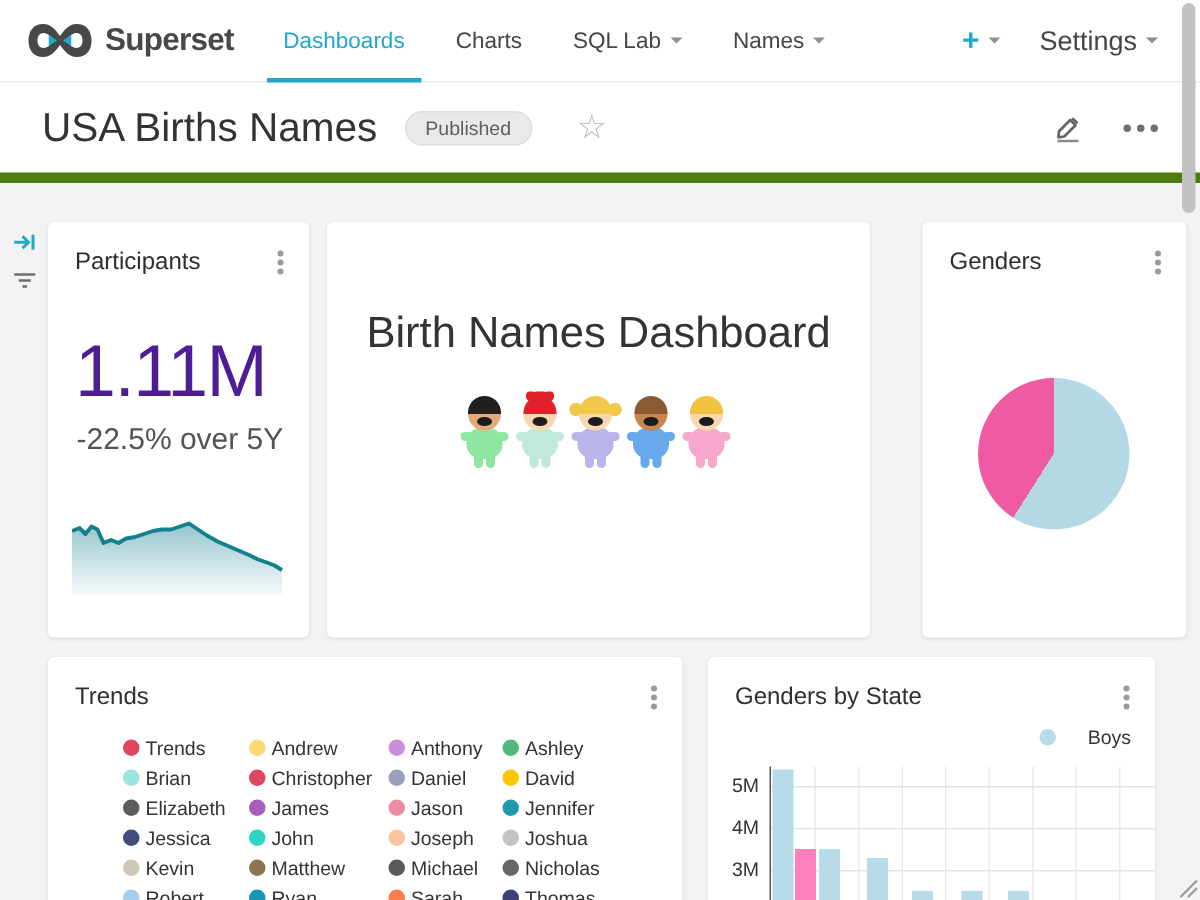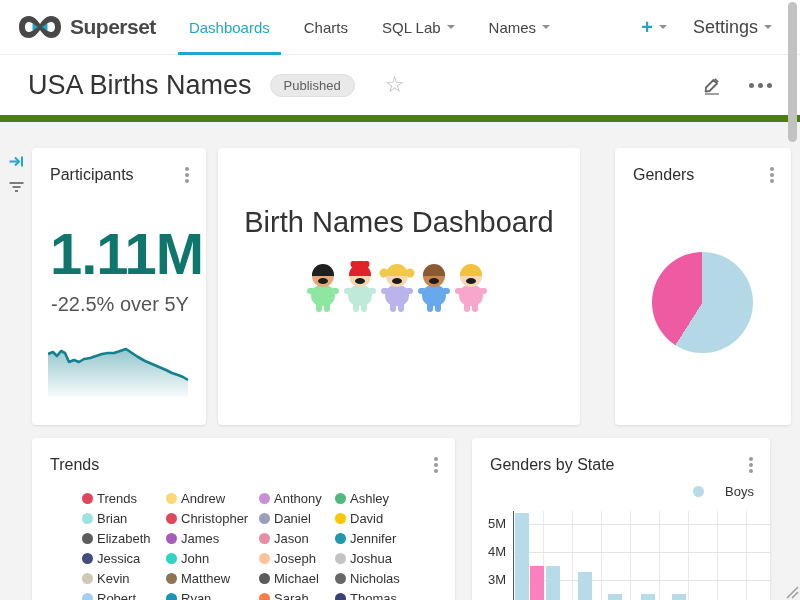--- a/index.html
+++ b/index.html
@@ -62,21 +62,21 @@
   .card {
     position:absolute; background:#fff; border-radius:4px;
     box-shadow:0 1px 3px rgba(0,0,0,0.10); overflow:hidden;
   }
   .card-hd { display:flex; justify-content:space-between; align-items:center; padding:16px 14px 0 18px; }
   .card-title { font-size:16px; font-weight:500; color:#2e2e2e; }
   .kebab { display:flex; flex-direction:column; gap:2px; padding:3px; cursor:pointer; }
   .kebab i { width:4px; height:4px; border-radius:50%; background:#9a9a9a; }
 
   #card-participants { left:32px; top:148px; width:174px; height:277px; }
-  .big-number { margin:34px 0 0 18px; font-size:58px; font-weight:700; color:#0f766e; letter-spacing:-1px; }
+  .big-number { margin:34px 0 0 18px; font-size:49px; font-weight:400; color:#4c1d95; letter-spacing:-1px; }
   .subheader { margin:6px 0 0 19px; font-size:20px; color:#545454; }
   .sparkline { position:absolute; left:16px; bottom:28px; }
 
   #card-markdown { left:218px; top:148px; width:362px; height:277px; }
   .md-heading { margin-top:58px; text-align:center; font-size:29px; font-weight:500; color:#333; }
   .kids-wrap { display:flex; justify-content:center; margin-top:22px; }
 
   #card-genders { left:594px; top:148px; width:176px; height:277px;margin-left:21px; }
   .pie { position:absolute; left:37px; top:104px; width:101px; height:101px; border-radius:50%; }
 

